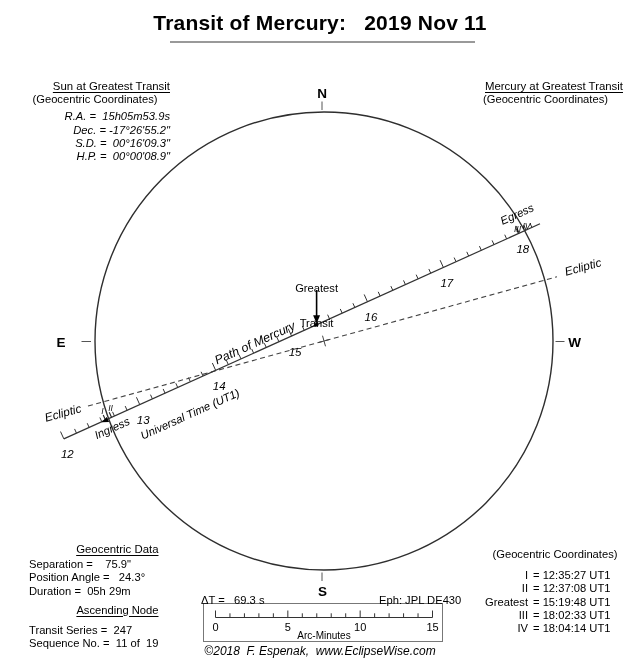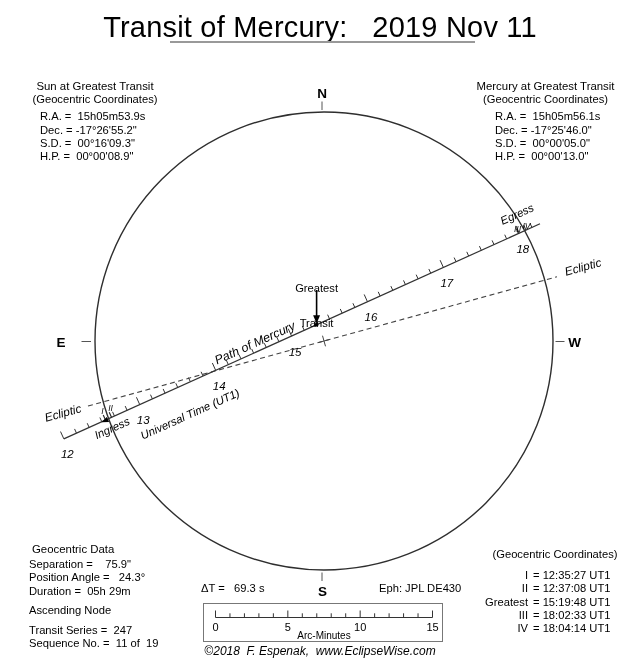--- a/index.html
+++ b/index.html
@@ -3,33 +3,33 @@
 <meta charset="utf-8">
 <style>
   html,body{margin:0;padding:0;background:#fff;}
   .page{position:relative;width:640px;height:670px;background:#fff;overflow:hidden;
         font-family:"Liberation Sans","DejaVu Sans",sans-serif;color:#000;}
   .abs{position:absolute;white-space:pre;}
   .ctr{position:absolute;left:0;right:0;text-align:center;white-space:pre;}
   .cc{position:absolute;transform:translate(-50%,-50%);white-space:pre;}
   .rot{position:absolute;transform:translate(-50%,-50%) rotate(var(--a));white-space:nowrap;
        font-style:italic;}
-  .title{font-size:29px;font-weight:normal;letter-spacing:.2px;}
+  .title{font-size:21px;font-weight:bold;letter-spacing:.2px;}
   .rule{position:absolute;background:#999;}
   .subtitle{font-size:12.3px;}
   .blk{position:absolute;font-size:11.2px;line-height:13.2px;}
   .blk .hd{font-size:11.4px;}
-  .u{text-underline-offset:2px;}
+  .u{text-decoration:underline;text-underline-offset:2px;text-align:right;}
   .blkc{text-align:center;}
   .rows{margin-top:4px;}
   .row{white-space:pre;}
   .compass{font-size:13.5px;font-weight:bold;}
   .hourlab{font-size:11.5px;font-style:italic;text-align:right;}
   .roman{font-size:8.5px;font-style:italic;}
-  .small{font-size:11.2px;}
+  .small{font-size:11.2px;margin-top:12px;}
   .crow{display:flex;white-space:pre;}
   .crow .nm{width:48px;text-align:right;margin-right:5px;white-space:pre;}
   .copyright{font-style:italic;font-size:12px;}
   svg{position:absolute;left:0;top:0;}
   .txt2{line-height:11.6px;text-align:center;font-size:11.2px;}
 </style>
 </head>
 <body>
 
 <div class="page">
@@ -127,37 +127,31 @@
         <line x1="432.5005" y1="617.5" x2="432.5005" y2="610.5"></line>
       </g>
   </svg>
 
   <div class="ctr title" style="top:11px;">Transit of Mercury:   2019 Nov 11</div>
   <div class="rule" style="left:170px;top:41px;width:305px;height:1.5px;"></div>
 
   <div class="blk blkc" style="left:20px;top:80px;width:150px;">
     <div class="hd u">Sun at Greatest Transit</div>
     <div>(Geocentric Coordinates)</div>
-    <div class="rows" id="sun-rows" style="text-align:left;padding-left:20px;">
+    <div class="rows" id="sun-rows" style="text-align:right;padding-left:20px;font-style:italic;">
         <div class="row">R.A. =  15h05m53.9s</div>
         <div class="row">Dec. = -17°26'55.2"</div>
         <div class="row">S.D. =  00°16'09.3"</div>
         <div class="row">H.P. =  00°00'08.9"</div>
       </div>
   </div>
 
   <div class="blk blkc" style="left:468px;top:80px;width:155px;">
     <div class="hd u">Mercury at Greatest Transit</div>
     <div>(Geocentric Coordinates)</div>
-    <div class="rows" id="mercury-rows" style="text-align:left;padding-left:27px;">
-        <div class="row">R.A. =  15h05m56.1s</div>
-        <div class="row">Dec. = -17°25'46.0"</div>
-        <div class="row">S.D. =  00°00'05.0"</div>
-        <div class="row">H.P. =  00°00'13.0"</div>
-      </div>
   </div>
 
   <div class="cc compass" style="left:322px;top:92.5px;">N</div>
   <div class="cc compass" style="left:61px;top:341.5px;">E</div>
   <div class="cc compass" style="left:574.5px;top:342px;">W</div>
   <div class="cc compass" style="left:322.5px;top:591px;">S</div>
 
   <div class="rot" style="--a:-24.3deg;left:255px;top:342.5px;font-size:12.3px;">Path of Mercury</div>
   <div class="rot" style="--a:-24.3deg;left:190px;top:413.5px;font-size:11.3px;">Universal Time (UT1)</div>
   <div class="rot" style="--a:-24.3deg;left:112px;top:427.5px;font-size:11.3px;">Ingress</div>

